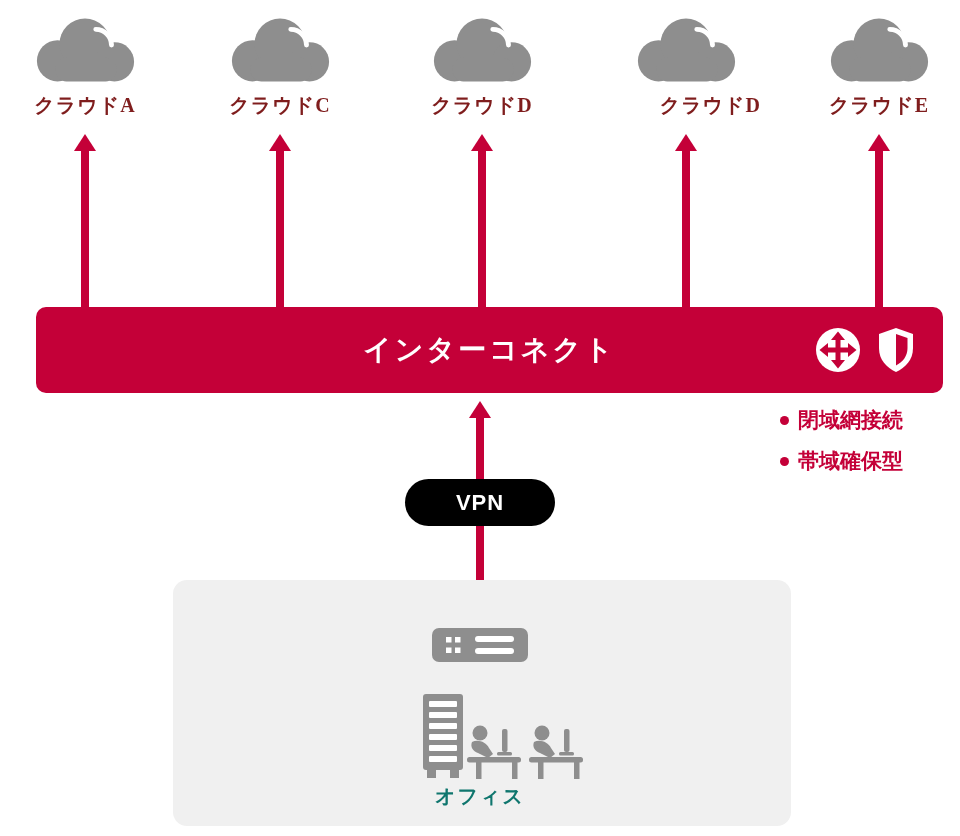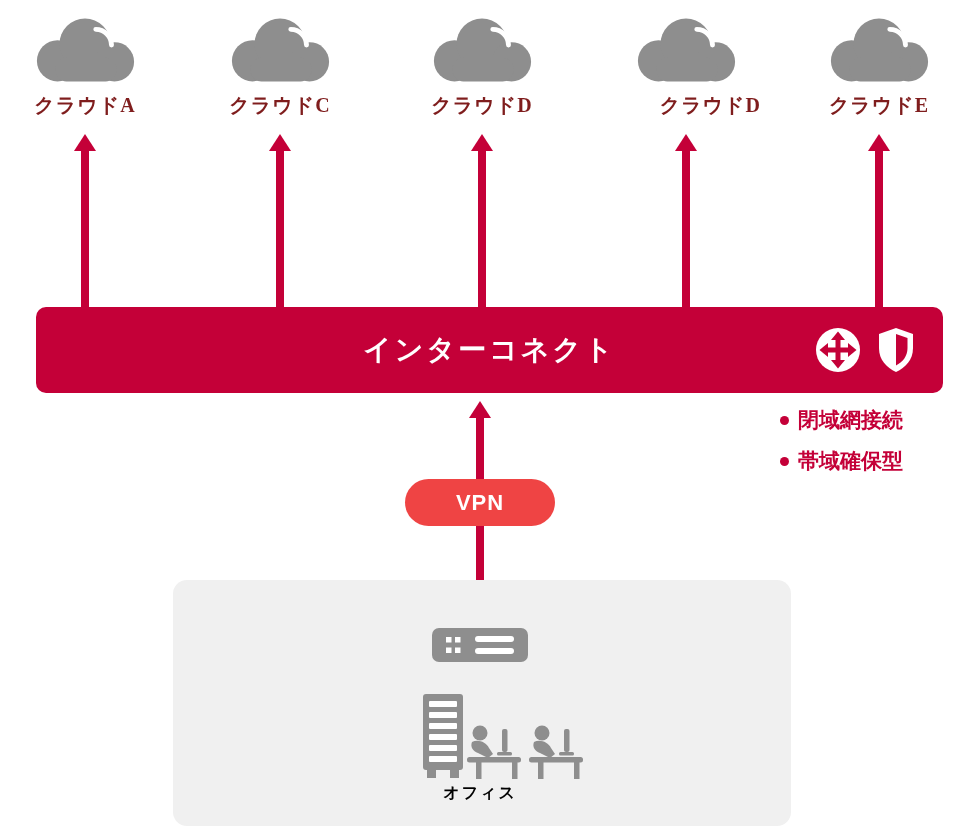--- a/index.html
+++ b/index.html
@@ -109,21 +109,21 @@
     flex:0 0 auto;
   }
 
   
   .vpn-pill {
     position:absolute;
     left:405px;
     top:479px;
     width:150px;
     height:47px;
-    background:#ef4444;
+    background:#000000;
     border-radius:24px;
     display:flex;
     align-items:center;
     justify-content:center;
     color:#ffffff;
     font-size:22px;
     font-weight:bold;
     letter-spacing:1px;
   }
 
@@ -157,23 +157,23 @@
     top:722px;
     width:118px;
     height:58px;
   }
   .office-label {
     position:absolute;
     left:380px;
     top:783px;
     width:200px;
     text-align:center;
-    font-size:16px;
-    font-weight:bold;
-    color:#000000;
+    font-size:20px;
+    font-weight:bold;
+    color:#0f766e;
     letter-spacing:2px;
   }
 </style>
 </head>
 <body>
 
 <div class="diagram">
 
   <div class="cloud-group" style="left:85px;">
     <svg viewBox="0 0 108 70">

